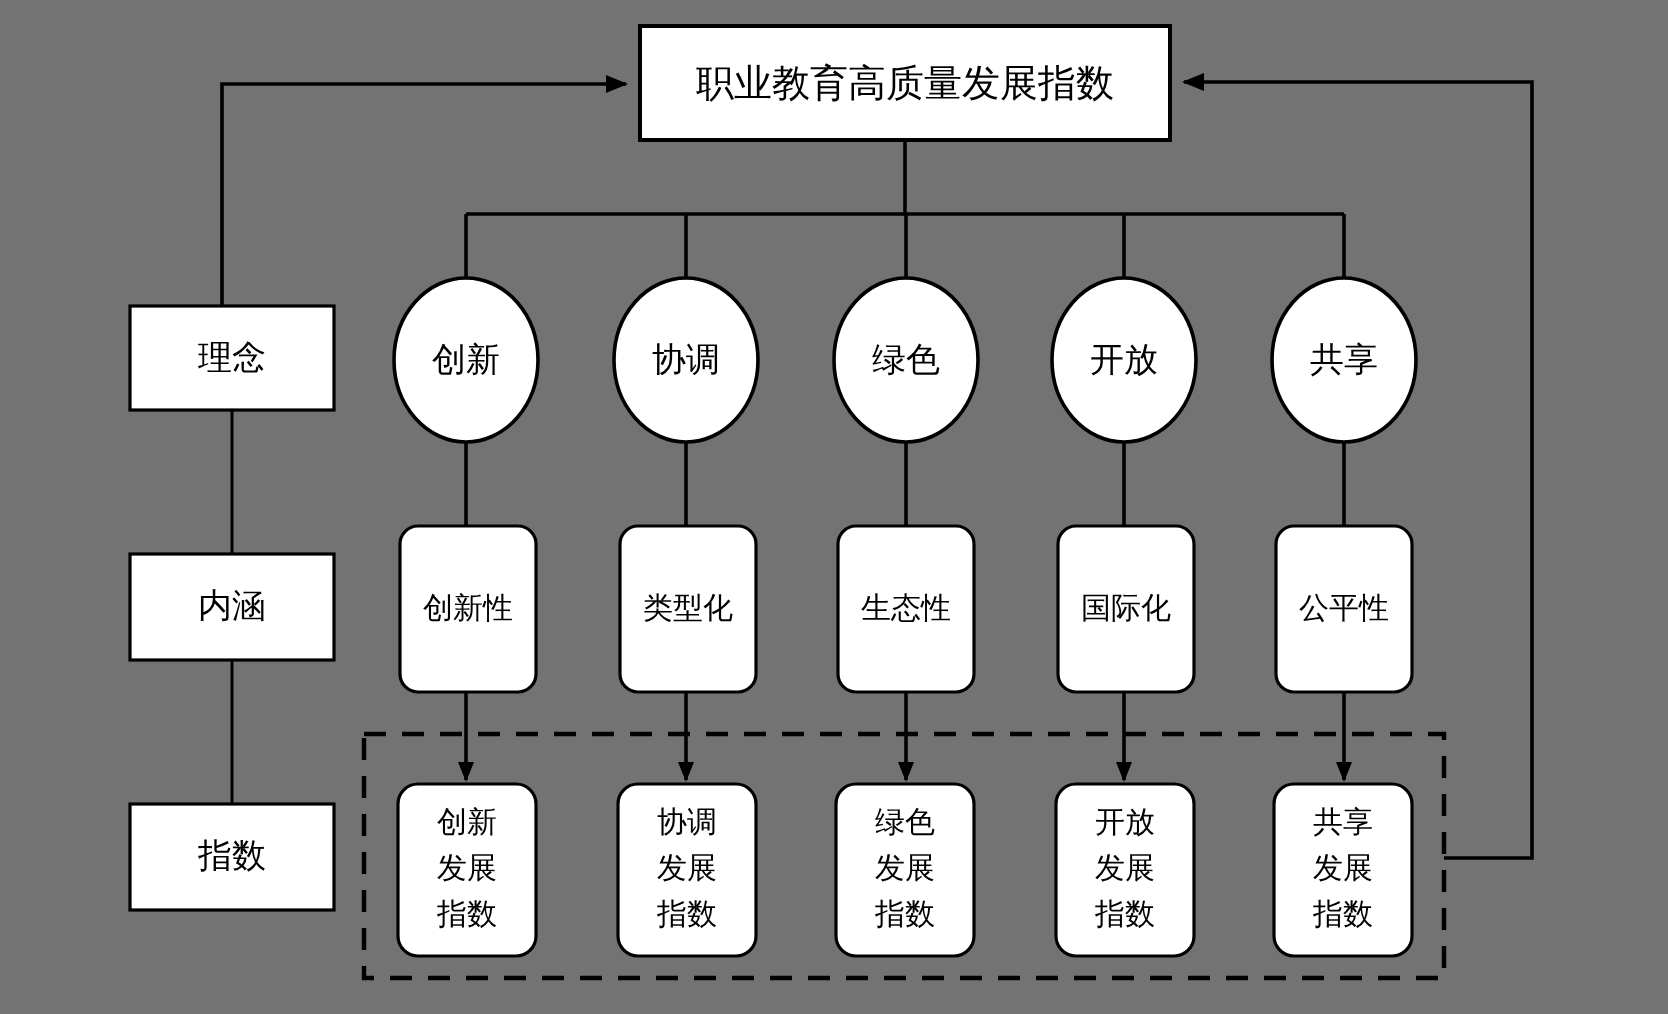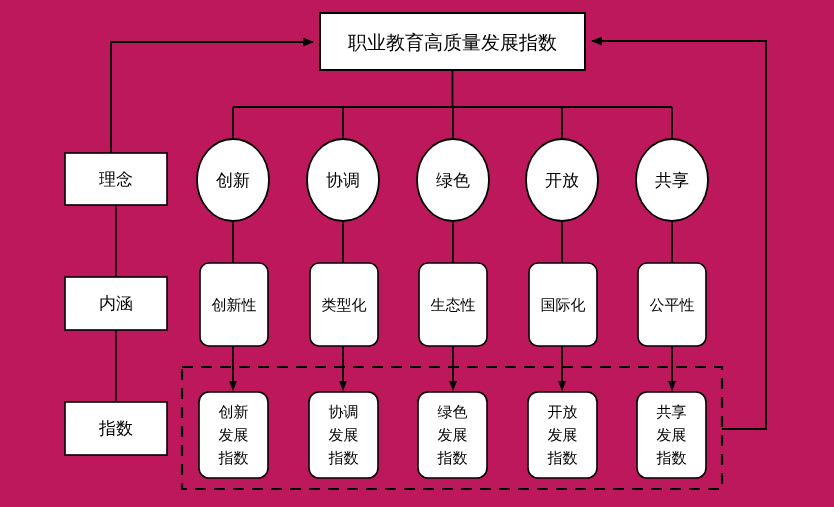--- a/index.html
+++ b/index.html
@@ -10,21 +10,21 @@
   body {
     width: 834px;
     height: 507px;
     font-family: "DejaVu Sans", "Liberation Sans", sans-serif;
     overflow: hidden;
   }
   #diagram-root {
     position: relative;
     width: 834px;
     height: 507px;
-    background: #be185d;
+    background: #737373;
   }
   svg.flow {
     display: block;
     width: 834px;
     height: 507px;
   }
   .node-rect {
     fill: #ffffff;
     stroke: #000000;
     stroke-width: 2;

